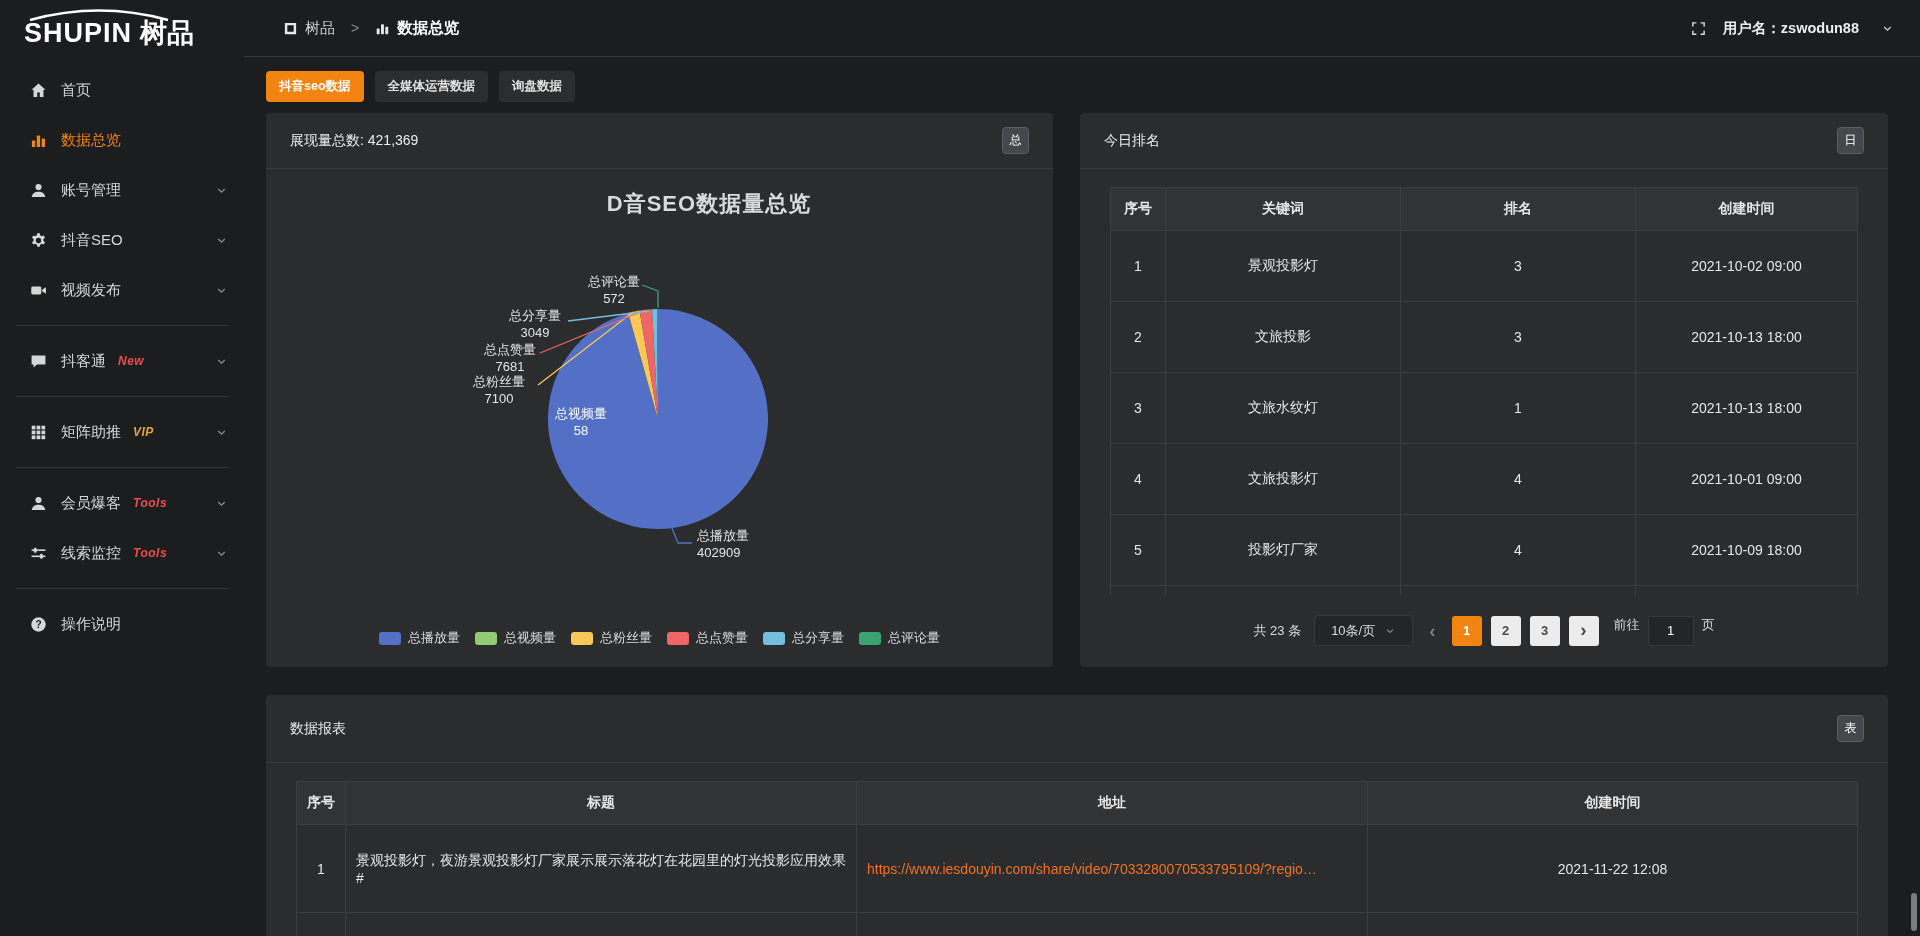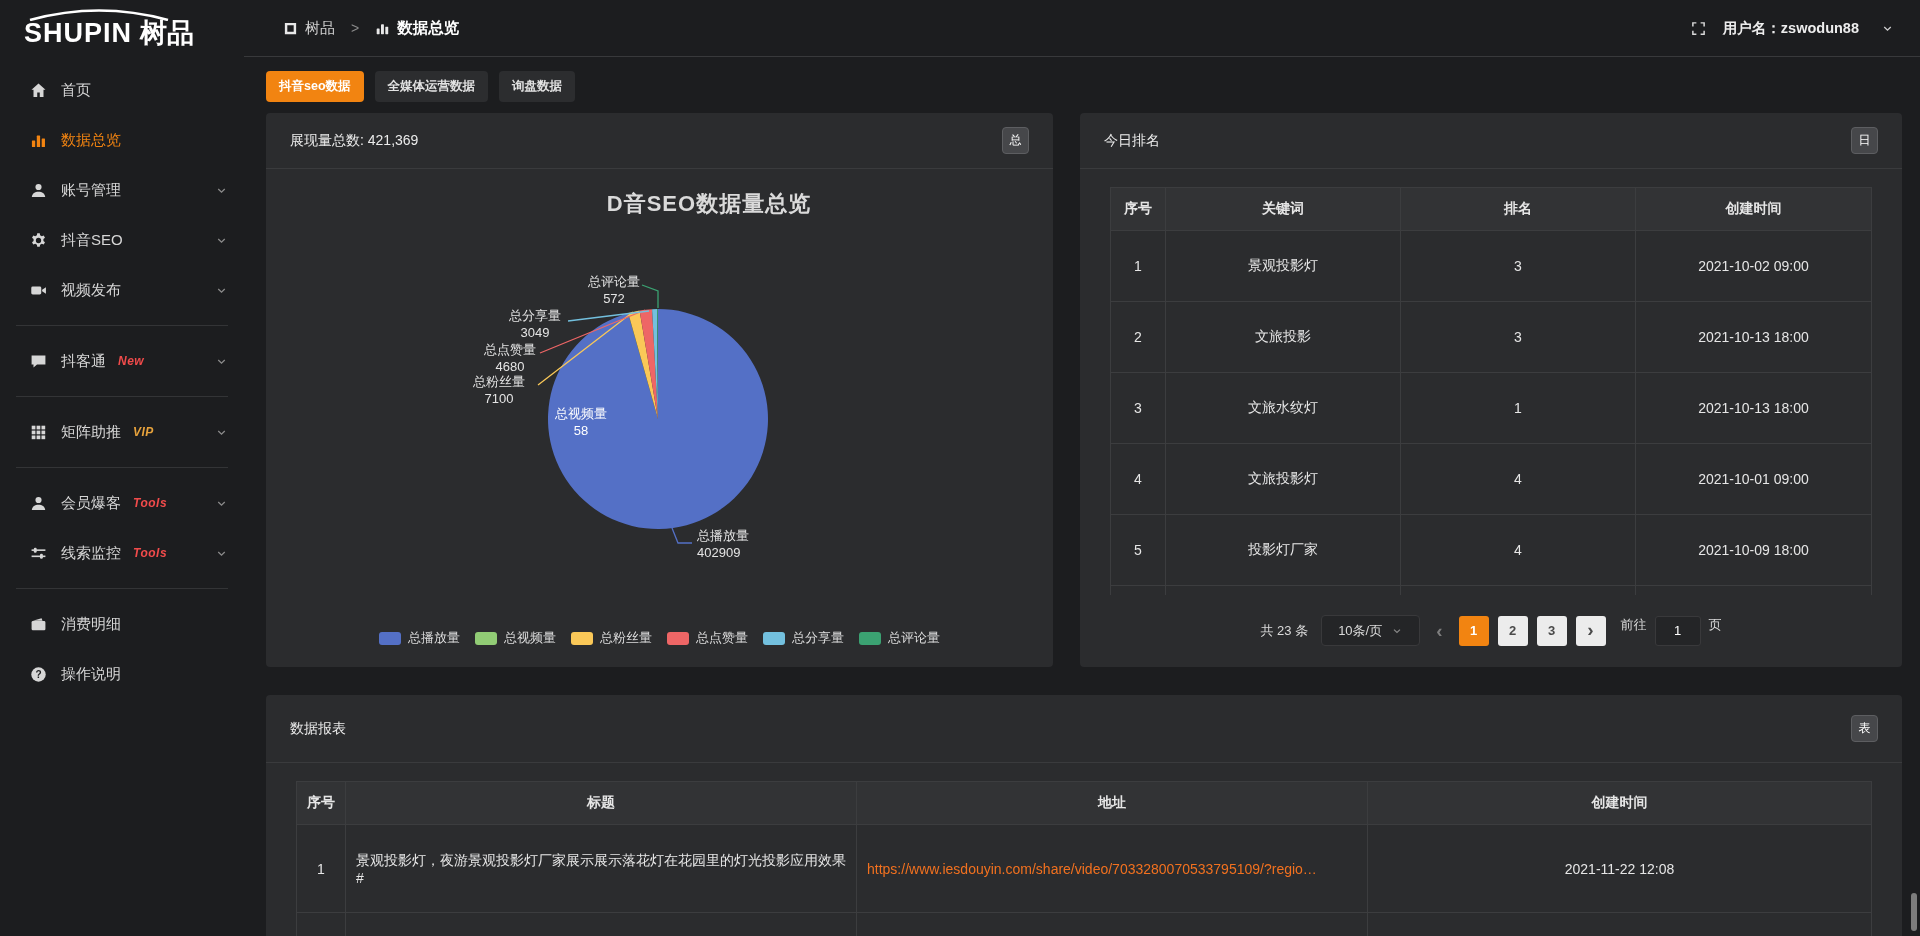--- a/index.html
+++ b/index.html
@@ -34,21 +34,21 @@
   .crumb-sep { color:#8a8a8a; margin:0 9px; font-size:14px; }
   .crumb-current { color:#fff; font-weight:bold; font-size:15.5px; }
   .topbar-right { margin-left:auto; display:flex; align-items:center; gap:16px; }
   .fs-icon { width:17px; height:17px; color:#d9d9d9; cursor:pointer; display:inline-flex; }
   .fs-icon svg { width:100%; height:100%; }
   .user-wrap { display:flex; align-items:center; gap:22px; cursor:pointer; }
   .username { font-size:14.5px; color:#ededed; font-weight:600; }
   .user-chev { width:13px; height:13px; color:#cfcfcf; display:inline-flex; }
   .user-chev svg { width:100%; height:100%; }
 
-  .content { flex:1; padding:14px 18px 0 22px; position:relative; overflow:hidden; }
+  .content { flex:1; padding:14px 32px 0 22px; position:relative; overflow:hidden; }
 
   
   .tabs { display:flex; gap:11px; margin-bottom:11px; }
   .tab { height:31px; padding:0 13px; display:flex; align-items:center; border-radius:4px;
     background:#2c2d2f; color:#e3e3e3; font-size:12.5px; font-weight:600; cursor:pointer; }
   .tab.active { background:#f28411; color:#fff; }
 
   
   .card { background:#2b2c2e; border-radius:4px; }
   .card-head { height:56px; display:flex; align-items:center; justify-content:space-between;
@@ -259,31 +259,20 @@
           </span>
           <span class="nav-label">线索监控</span>
           <i class="nav-badge" style="color:#f04b4b">Tools</i>
           <span class="nav-chev">
             <svg viewBox="0 0 16 16">
               <path fill="none" stroke="currentColor" stroke-width="1.6" d="M4 6.2 8 10l4-3.8"></path>
             </svg>
           </span>
         </div>
         <div class="nav-divider"></div>
-        <div class="nav-item">
-          <span class="nav-icon">
-            <svg viewBox="0 0 16 16">
-              <g fill="currentColor">
-                <path d="M2.6 4.5 10.9 2l.9 2.5z"></path>
-                <rect x="1.5" y="4.8" width="13" height="8.7" rx="1.2"></rect>
-              </g>
-            </svg>
-          </span>
-          <span class="nav-label">消费明细</span>
-        </div>
         <div class="nav-item">
           <span class="nav-icon">
             <svg viewBox="0 0 16 16">
               <circle fill="currentColor" cx="8" cy="8" r="6.8"></circle>
               <text x="8" y="11.3" text-anchor="middle" font-size="9.5" font-weight="bold" fill="#1c1d1f">?</text>
             </svg>
           </span>
           <span class="nav-label">操作说明</span>
         </div>
       </nav>
@@ -366,21 +355,21 @@
                 <div class="pie-label inside" style="left: 315px; top: 236px;">
                   <div>总视频量</div>
                   <div>58</div>
                 </div>
                 <div class="pie-label" style="left: 233px; top: 204px;">
                   <div>总粉丝量</div>
                   <div>7100</div>
                 </div>
                 <div class="pie-label" style="left: 244px; top: 172px;">
                   <div>总点赞量</div>
-                  <div>4680</div>
+                  <div>7681</div>
                 </div>
                 <div class="pie-label" style="left: 269px; top: 138px;">
                   <div>总分享量</div>
                   <div>3049</div>
                 </div>
                 <div class="pie-label" style="left: 348px; top: 104px;">
                   <div>总评论量</div>
                   <div>572</div>
                 </div>
               </div>

